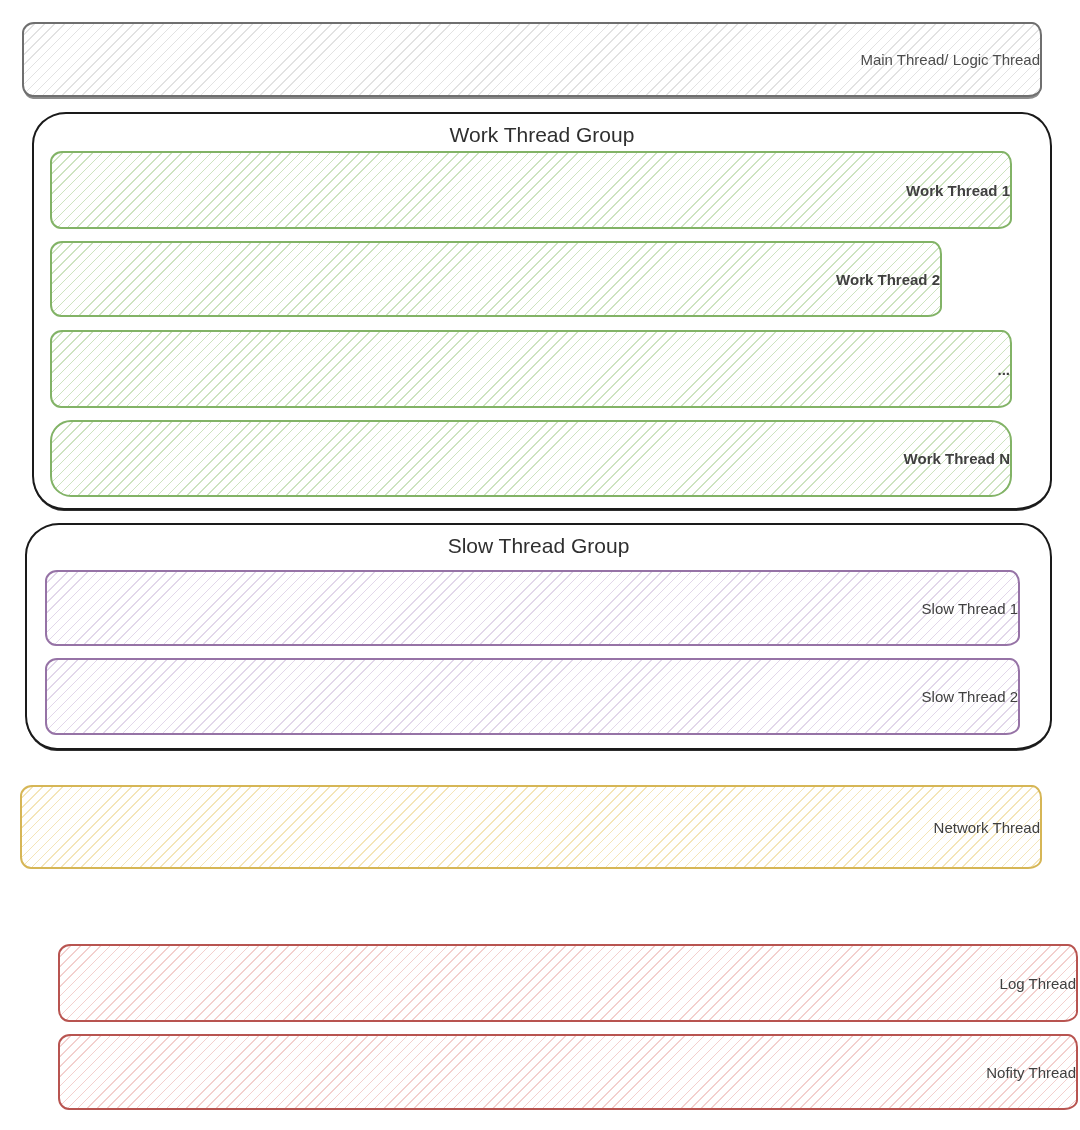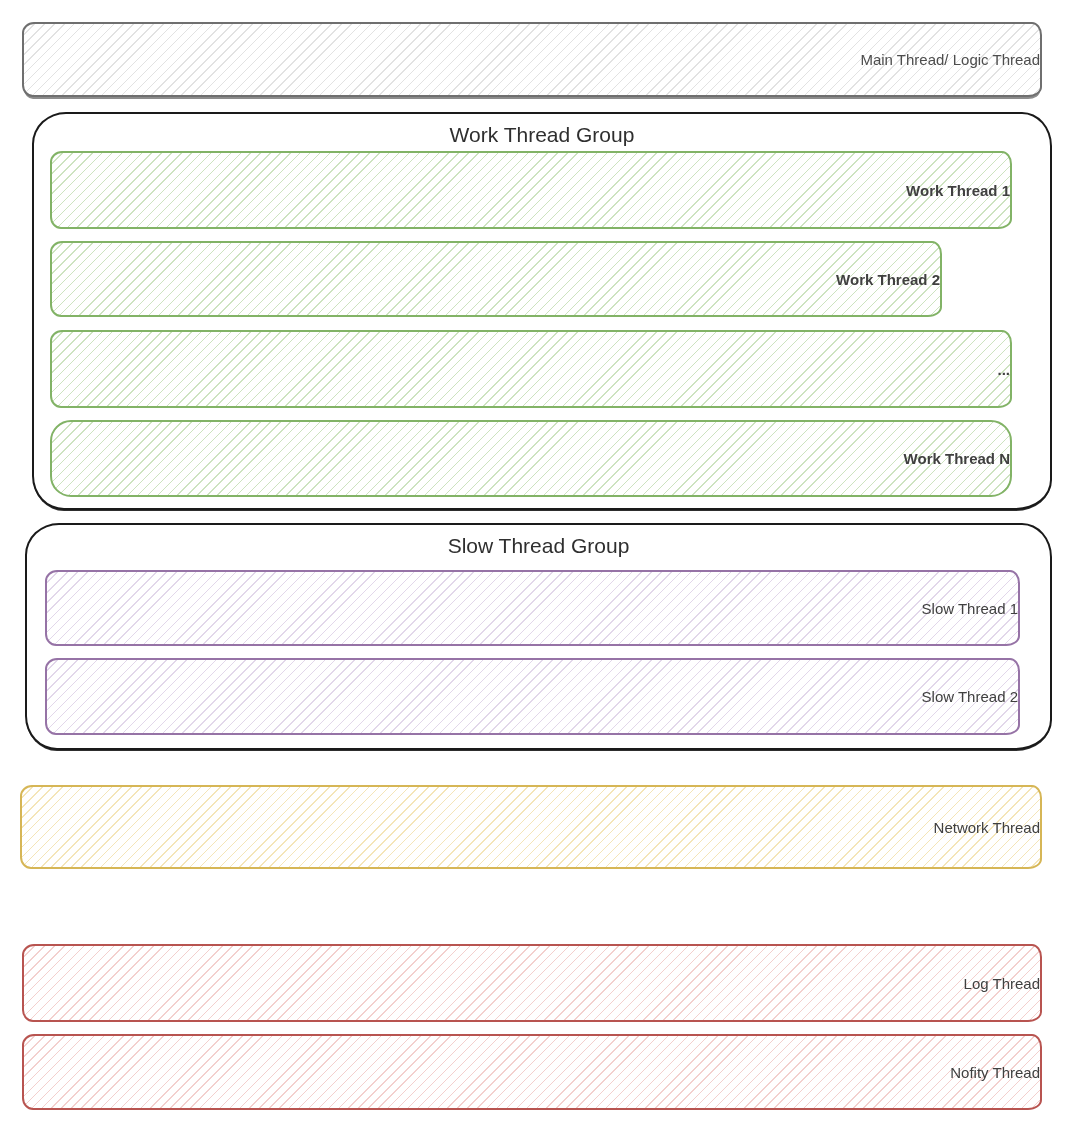--- a/index.html
+++ b/index.html
@@ -56,20 +56,21 @@
     border-color: #9673a6;
     background-image: repeating-linear-gradient(135deg, #e2d7ea 0px, #e2d7ea 1px, transparent 1px, transparent 7px);
   }
   .yellow {
     border-color: #d6b656;
     background-image: repeating-linear-gradient(135deg, #f4e5b8 0px, #f4e5b8 1px, transparent 1px, transparent 7px);
   }
   .red {
     border-color: #b85450;
     background-image: repeating-linear-gradient(135deg, #f3d0ce 0px, #f3d0ce 1px, transparent 1px, transparent 7px);
+    margin-left: 36px;
   }
 </style>
 </head>
 <body>
 
 <div id="canvas">
 
   <div class="box gray" style="left:22px; top:22px; width:1020px; height:75px;">
     <span>Main Thread/ Logic Thread</span>
   </div>

